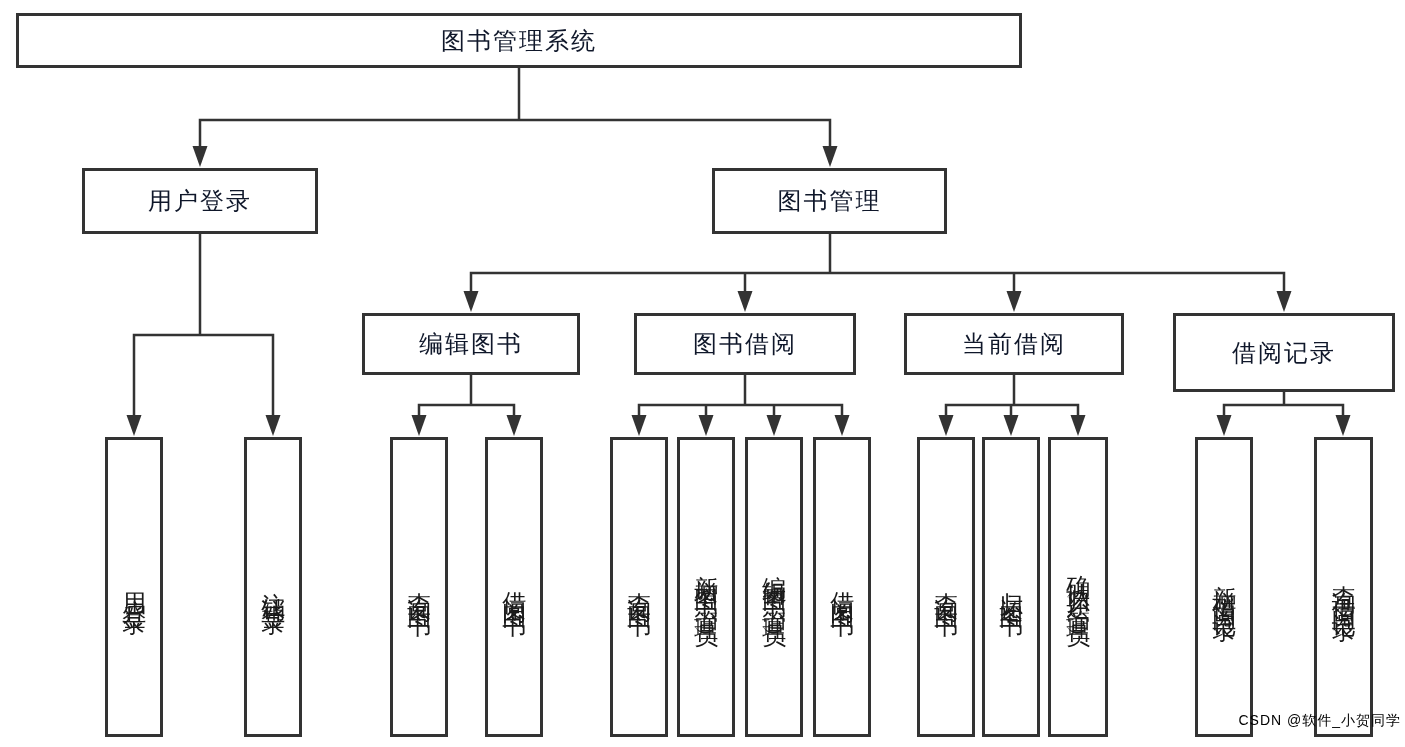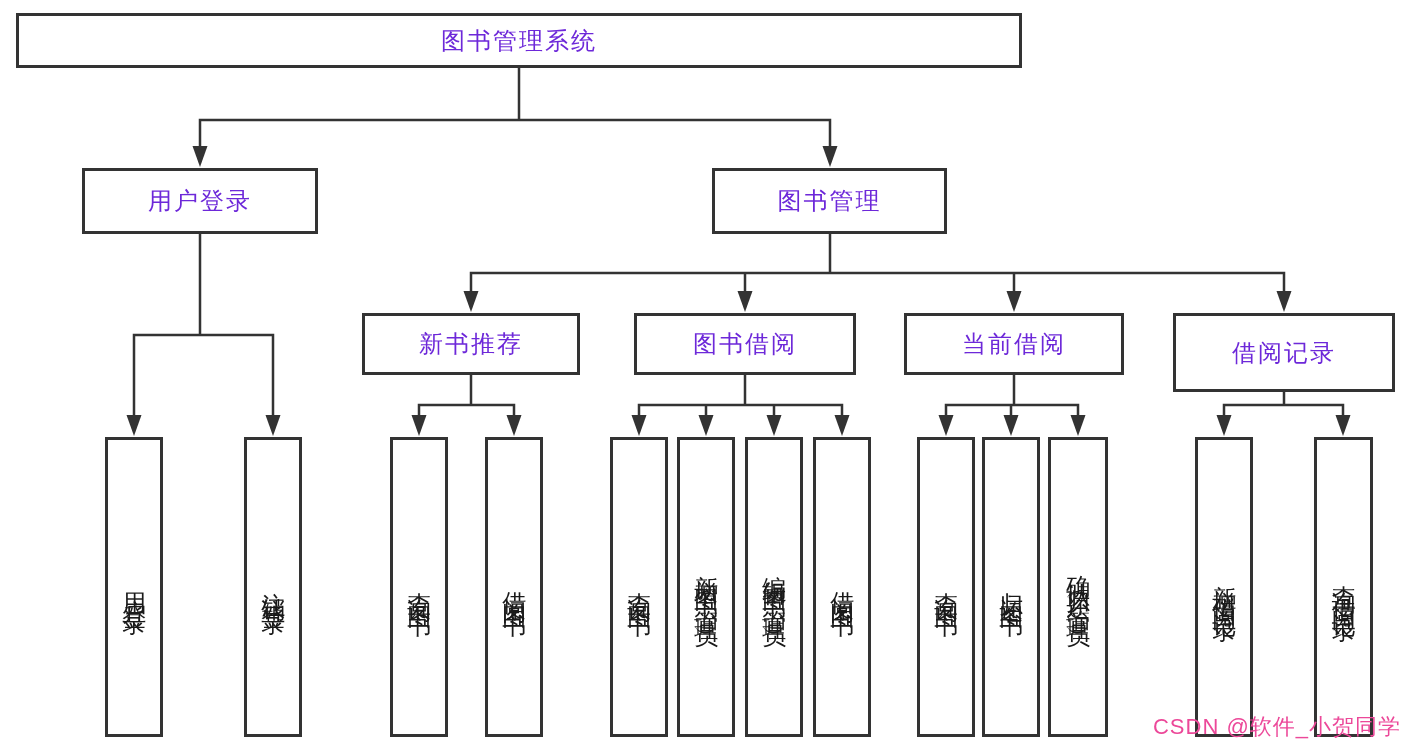--- a/index.html
+++ b/index.html
@@ -17,39 +17,39 @@
     box-sizing:border-box;
     border:3px solid #333333;
     background:#ffffff;
     display:flex;
     align-items:center;
     justify-content:center;
   }
   .hlbl{
     font-size:24px;
     letter-spacing:2px;
-    color:#6d28d9;
+    color:#0f172a;
     white-space:nowrap;
   }
   .vlbl{
     writing-mode:vertical-rl;
     text-orientation:mixed;
     font-size:24px;
     letter-spacing:7px;
     line-height:1.1;
     color:#1a1a1a;
     white-space:nowrap;
   }
   .watermark{
     position:absolute;
     right:4px;
     top:712px;
-    font-size:22px;
+    font-size:14px;
     letter-spacing:1px;
-    color:#ec4899;
+    color:#000000;
     z-index:10;
     white-space:nowrap;
   }
 </style>
 </head>
 <body>
 
 <div class="stage">
 
   <svg class="connectors" width="1405" height="747" viewBox="0 0 1405 747">
@@ -102,21 +102,21 @@
   </div>
 
   <div class="box" style="left:82px;top:168px;width:236px;height:66px">
     <span class="hlbl">用户登录</span>
   </div>
   <div class="box" style="left:712px;top:168px;width:235px;height:66px">
     <span class="hlbl">图书管理</span>
   </div>
 
   <div class="box" style="left:362px;top:313px;width:218px;height:62px">
-    <span class="hlbl">新书推荐</span>
+    <span class="hlbl">编辑图书</span>
   </div>
   <div class="box" style="left:904px;top:313px;width:220px;height:62px">
     <span class="hlbl">当前借阅</span>
   </div>
   <div class="box" style="left:634px;top:313px;width:222px;height:62px">
     <span class="hlbl">图书借阅</span>
   </div>
   <div class="box" style="left:1173px;top:313px;width:222px;height:79px">
     <span class="hlbl">借阅记录</span>
   </div>

